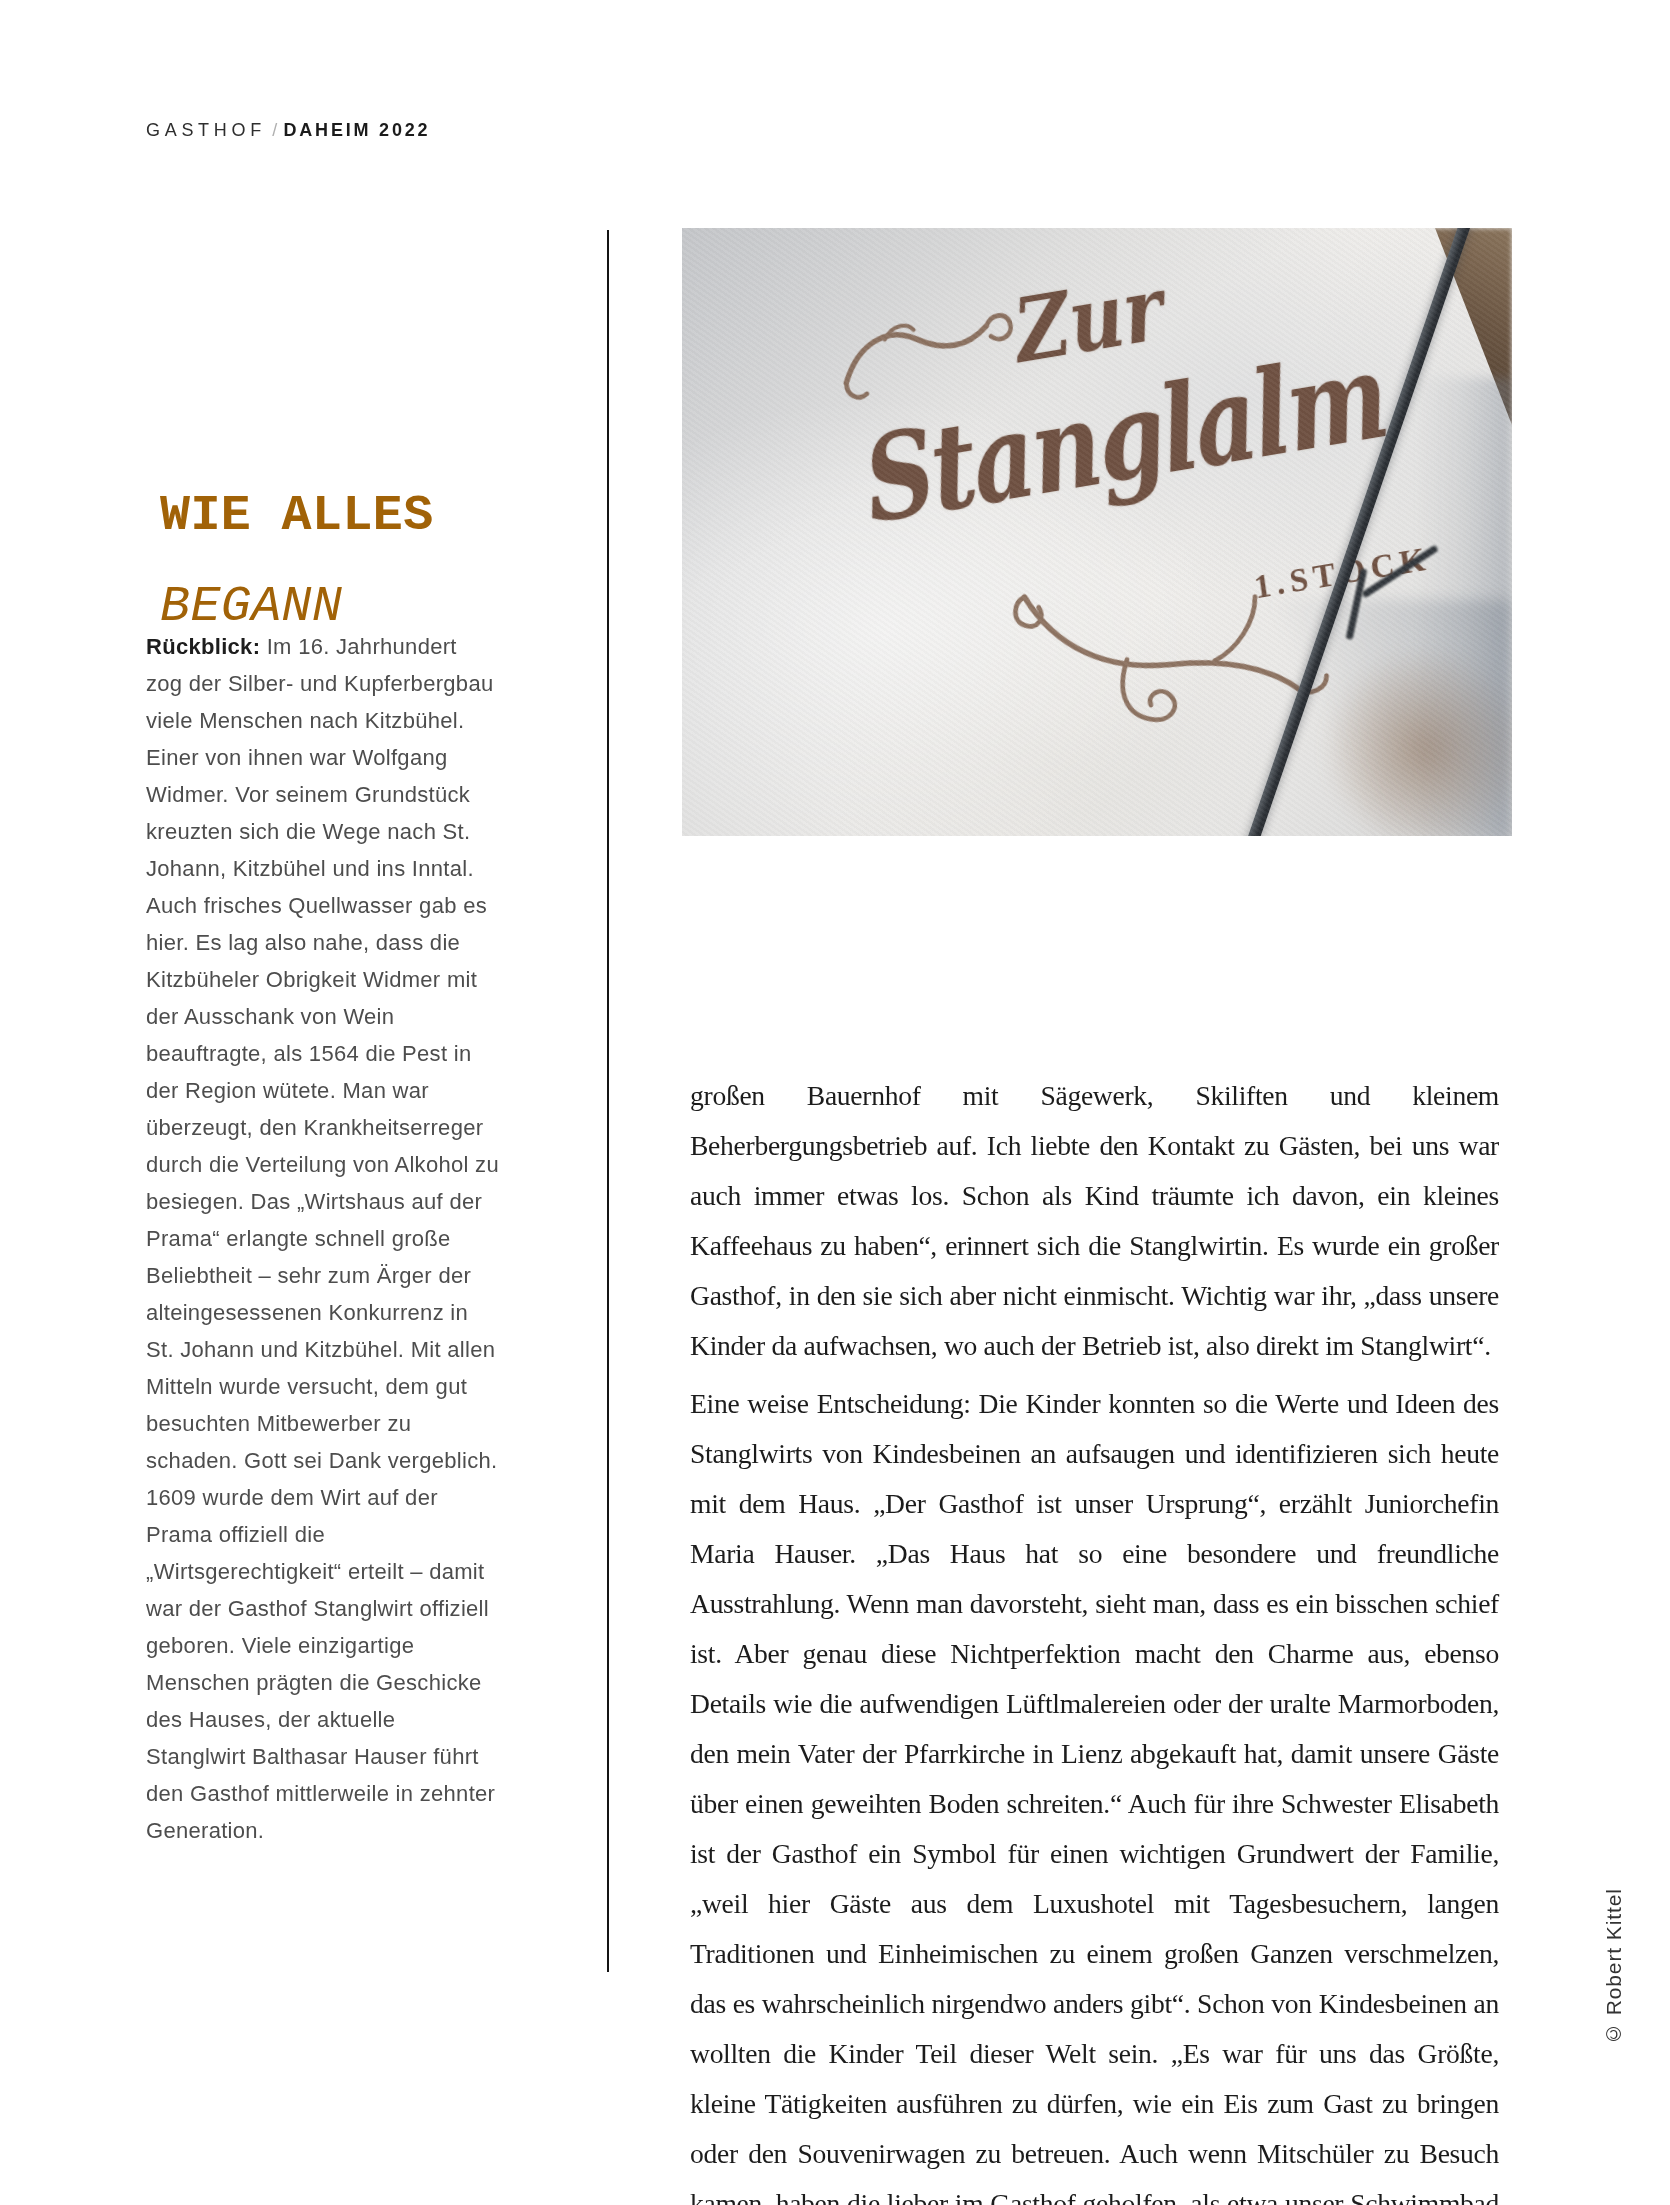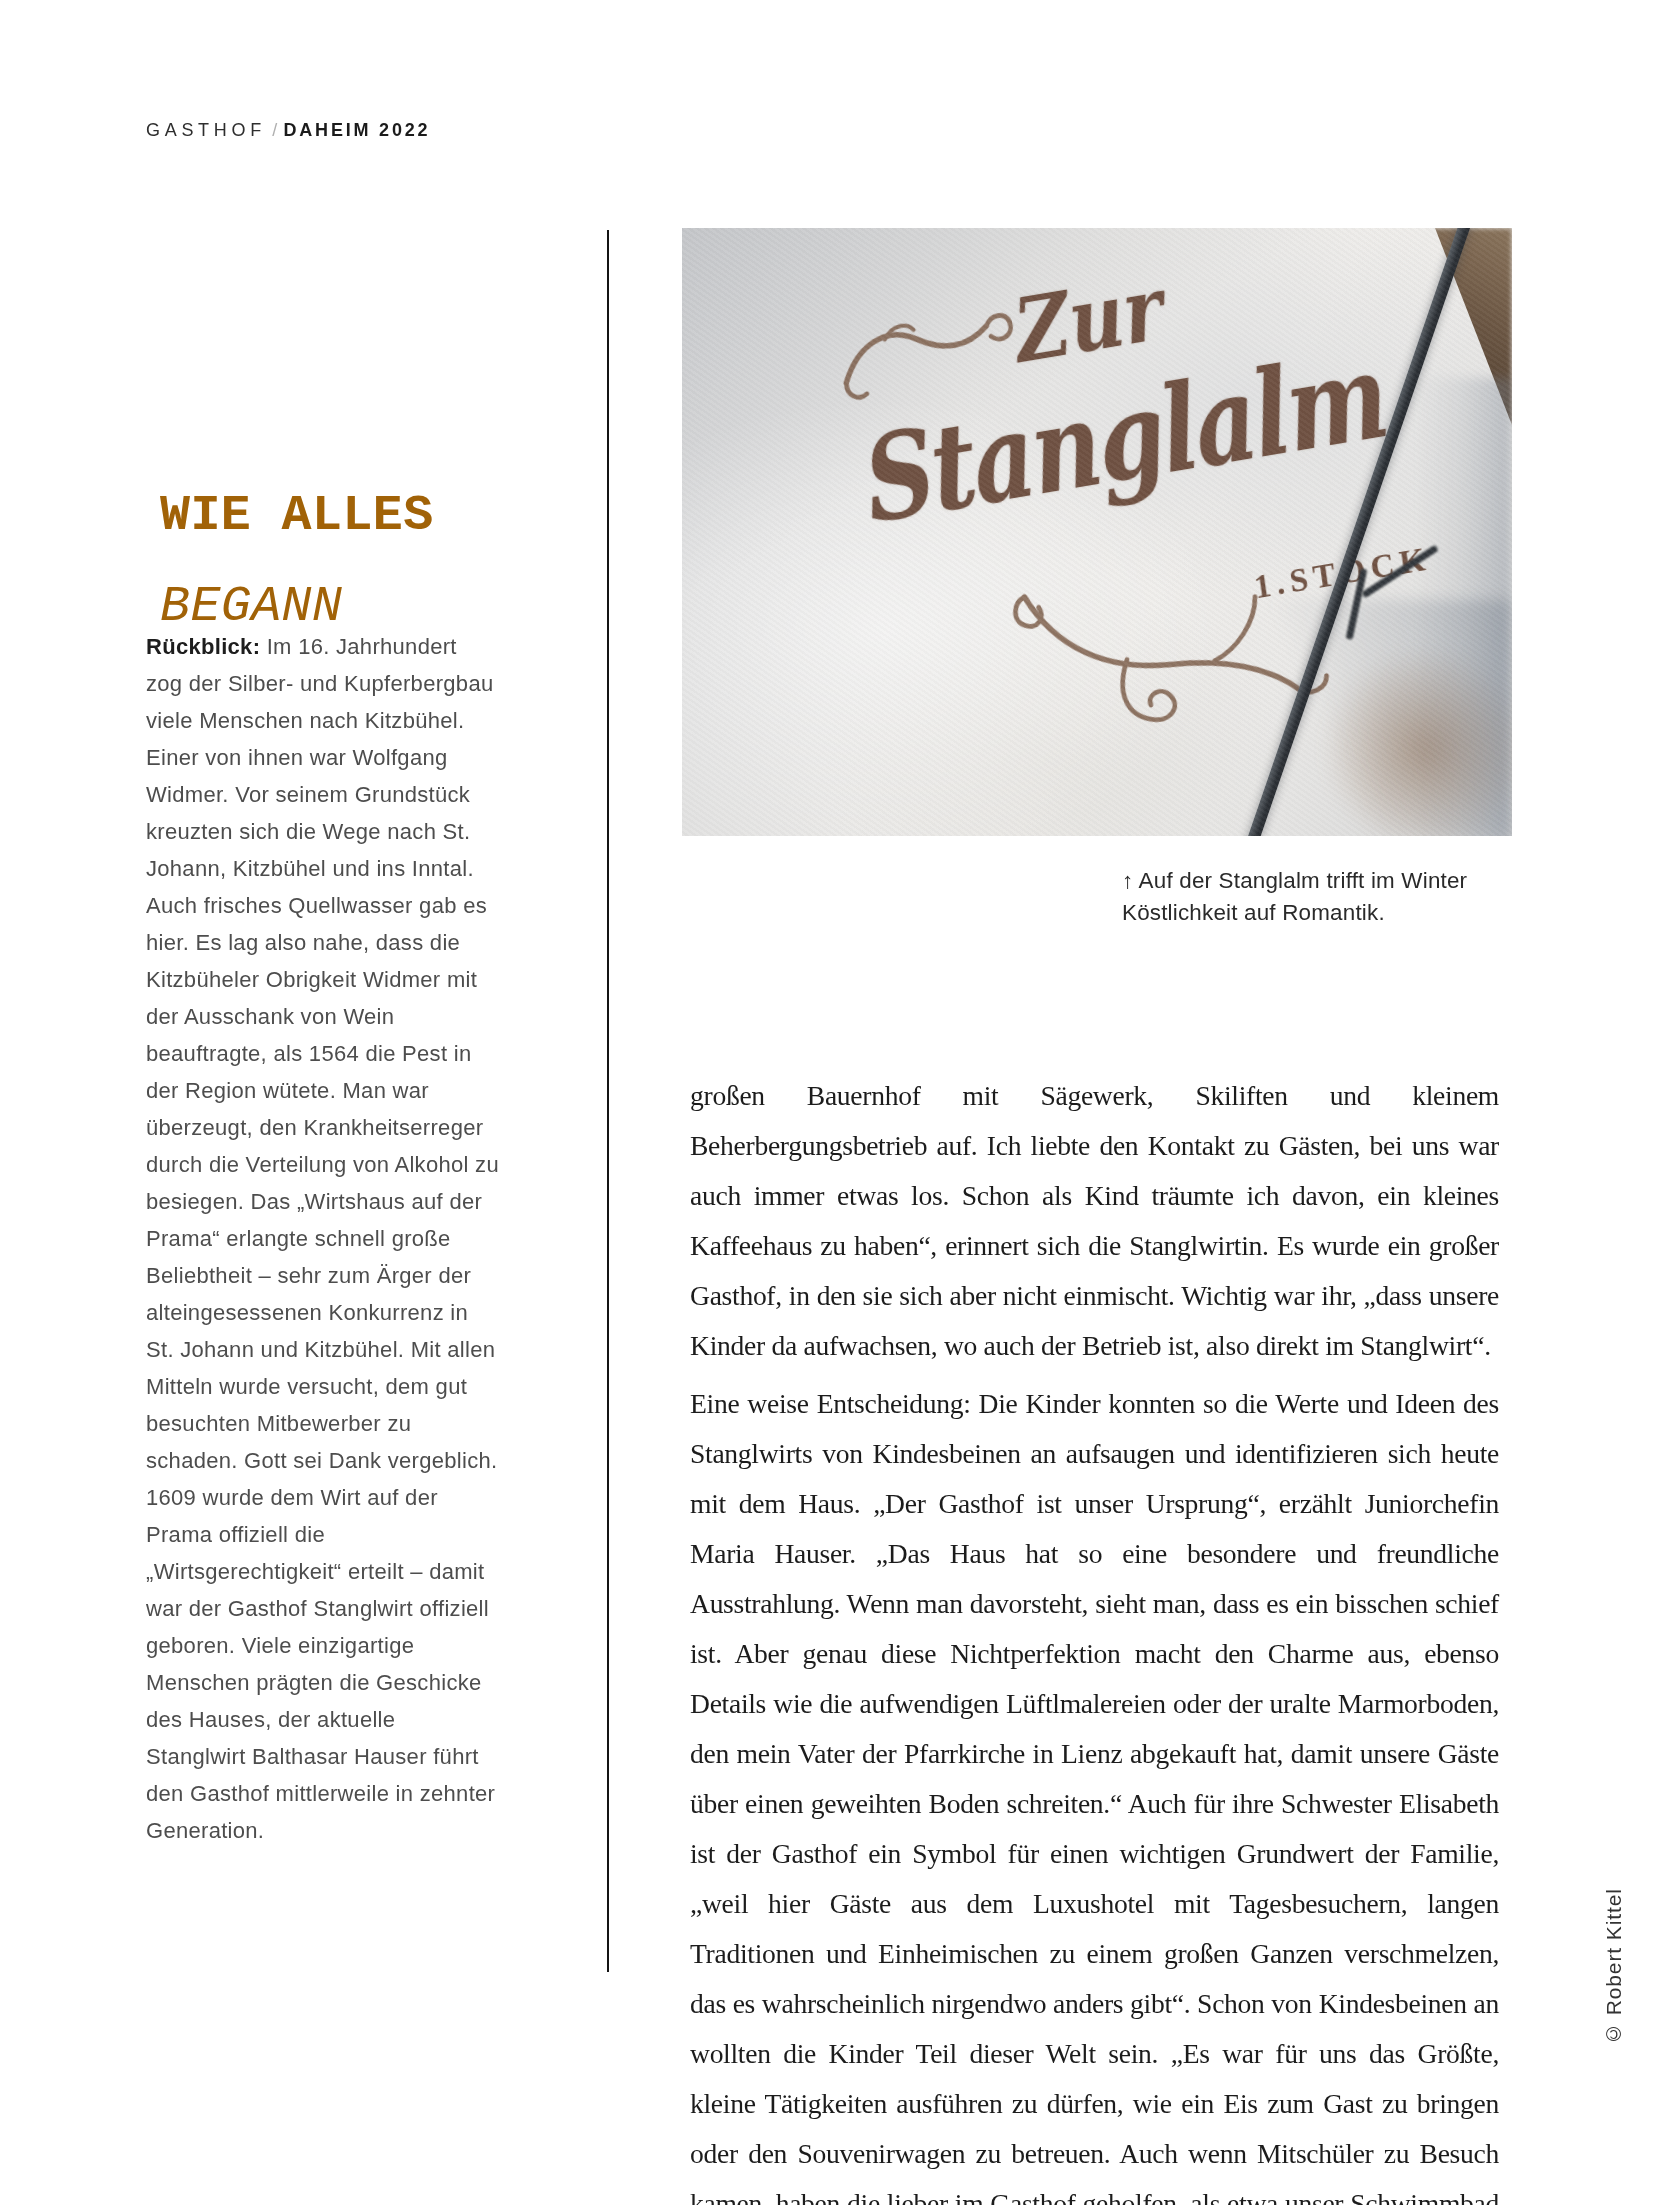--- a/index.html
+++ b/index.html
@@ -268,21 +268,20 @@
         <path d="M262,142 c30,-10 58,-40 62,-72" stroke-width="6"></path>
       </svg>
       <span class="sign-floor">1.STOCK</span>
     </div>
 
     <div class="rail"></div>
     <div class="rail-bracket-arm"></div>
     <div class="rail-bracket-stub"></div>
   </figure>
 
-  <p class="caption"><span>↑</span> <span>Auf der Stanglalm trifft im Winter Köstlichkeit auf Romantik.</span></p>
 
   <main class="body-text">
     <p>großen Bauernhof mit Sägewerk, Skiliften und kleinem Beherbergungsbetrieb auf. Ich liebte den Kontakt zu Gästen, bei uns war auch immer etwas los. Schon als Kind träumte ich davon, ein kleines Kaffeehaus zu haben“, erinnert sich die Stanglwirtin. Es wurde ein großer Gasthof, in den sie sich aber nicht einmischt. Wichtig war ihr, „dass unsere Kinder da aufwachsen, wo auch der Betrieb ist, also direkt im Stanglwirt“.</p>
     <p class="stretch-last">Eine weise Entscheidung: Die Kinder konnten so die Werte und Ideen des Stanglwirts von Kindesbeinen an aufsaugen und identifizieren sich heute mit dem Haus. „Der Gasthof ist unser Ursprung“, erzählt Juniorchefin Maria Hauser. „Das Haus hat so eine besondere und freundliche Ausstrahlung. Wenn man davorsteht, sieht man, dass es ein bisschen schief ist. Aber genau diese Nichtperfektion macht den Charme aus, ebenso Details wie die aufwendigen Lüftlmalereien oder der uralte Marmorboden, den mein Vater der Pfarrkirche in Lienz abgekauft hat, damit unsere Gäste über einen geweihten Boden schreiten.“ Auch für ihre Schwester Elisabeth ist der Gasthof ein Symbol für einen wichtigen Grundwert der Familie, „weil hier Gäste aus dem Luxushotel mit Tagesbesuchern, langen Traditionen und Einheimischen zu einem großen Ganzen verschmelzen, das es wahrscheinlich nirgendwo anders gibt“. Schon von Kindesbeinen an wollten die Kinder Teil dieser Welt sein. „Es war für uns das Größte, kleine Tätigkeiten ausführen zu dürfen, wie ein Eis zum Gast zu bringen oder den Souvenirwagen zu betreuen. Auch wenn Mitschüler zu Besuch kamen, haben die lieber im Gasthof geholfen, als etwa unser Schwimmbad zu nützen“, erinnert sich Elisabeth Hauser-Benz. Für ihren Bruder Johannes, das jüngste der drei Kinder des Stanglwirt-Ehepaars Magdalena und Balthasar, war die Grenze zwischen Gast und Freund überhaupt</p>
   </main>
 
   <div class="credit">© Robert Kittel</div>
 
 
 </div>

